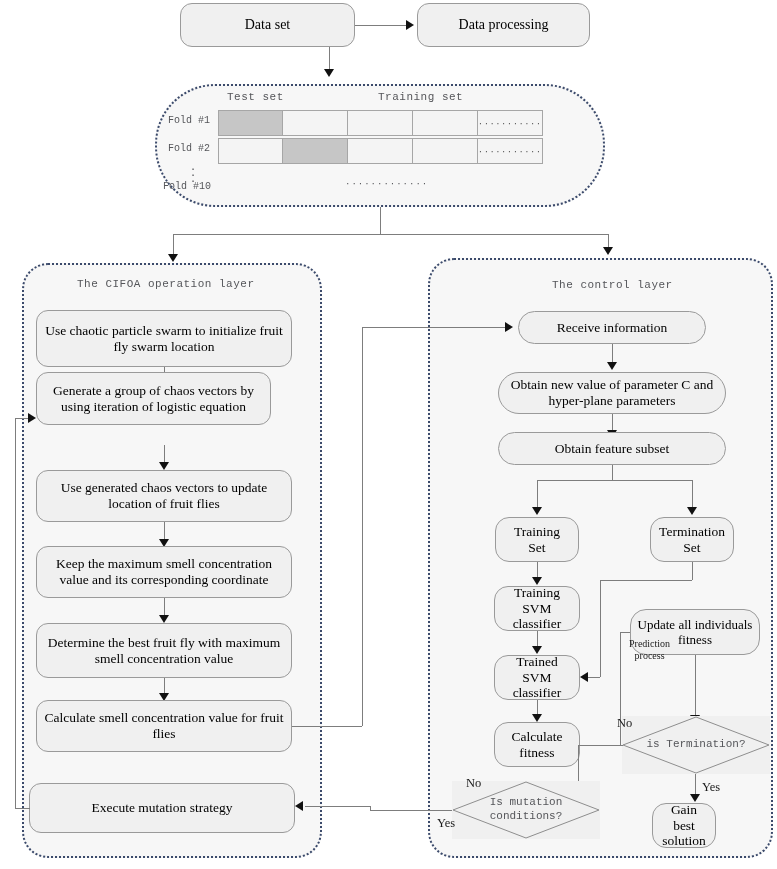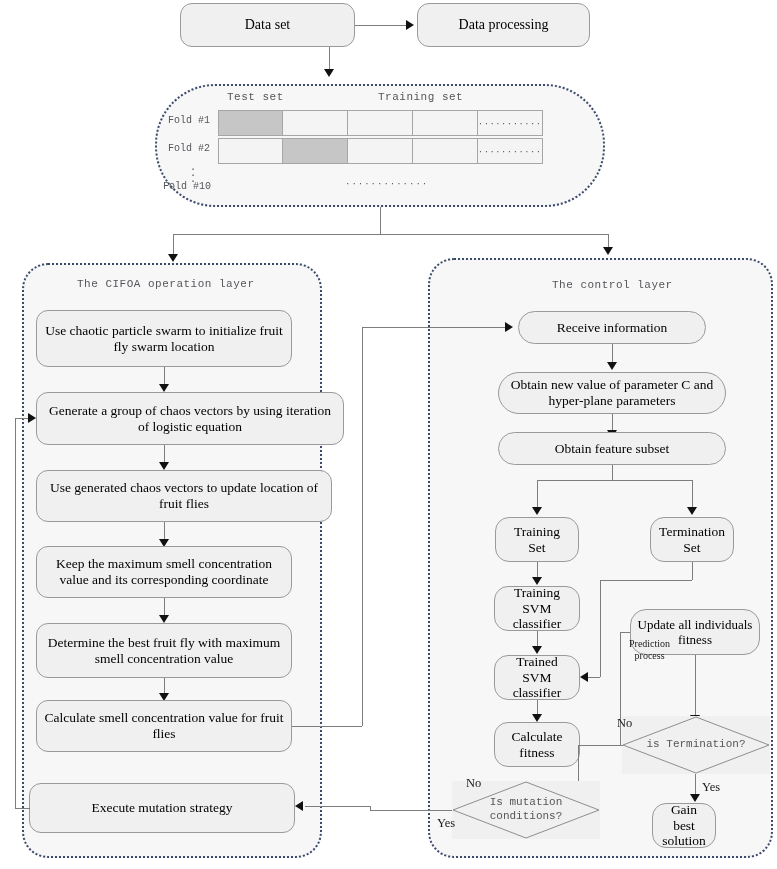--- a/index.html
+++ b/index.html
@@ -165,27 +165,27 @@
 
   <div class="panel" style="left:22px; top:263px; width:300px; height:595px;"></div>
   <div class="panel-title" style="left:77px; top:278px; font-size:11px;">The CIFOA operation layer</div>
 
   <div class="box" style="left:36px; top:310px; width:256px; height:57px; font-size:13.5px;">
     <span>Use chaotic particle swarm to initialize fruit fly swarm location</span>
   </div>
   <div class="vline" style="left:164px; top:367px; height:19px;"></div>
   <div class="arrow-d" style="left:159px; top:384px;"></div>
 
-  <div class="box" style="left:36px; top:392px; width:308px; height:53px; font-size:13.5px;">
+  <div class="box" style="left:36px; top:372px; width:235px; height:53px; font-size:13.5px;">
     <span>Generate a group of chaos vectors by using iteration of logistic equation</span>
   </div>
   <div class="vline" style="left:164px; top:445px; height:19px;"></div>
   <div class="arrow-d" style="left:159px; top:462px;"></div>
 
-  <div class="box" style="left:36px; top:470px; width:296px; height:52px; font-size:13.5px;">
+  <div class="box" style="left:36px; top:470px; width:256px; height:52px; font-size:13.5px;">
     <span>Use generated chaos vectors to update location of fruit flies</span>
   </div>
   <div class="vline" style="left:164px; top:522px; height:19px;"></div>
   <div class="arrow-d" style="left:159px; top:539px;"></div>
 
   <div class="box" style="left:36px; top:546px; width:256px; height:52px; font-size:13.5px;">
     <span>Keep the maximum smell concentration value and its corresponding coordinate</span>
   </div>
   <div class="vline" style="left:164px; top:598px; height:19px;"></div>
   <div class="arrow-d" style="left:159px; top:615px;"></div>

